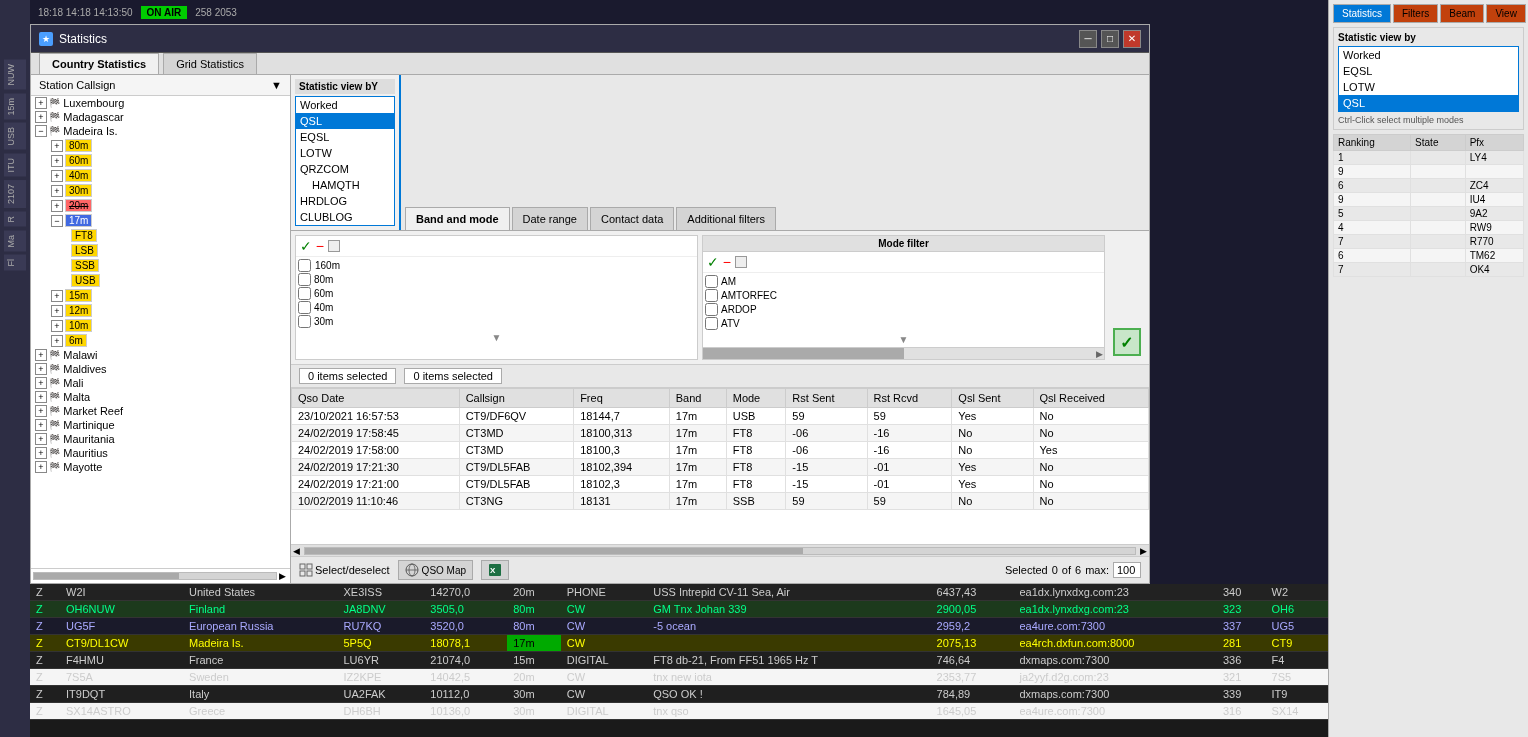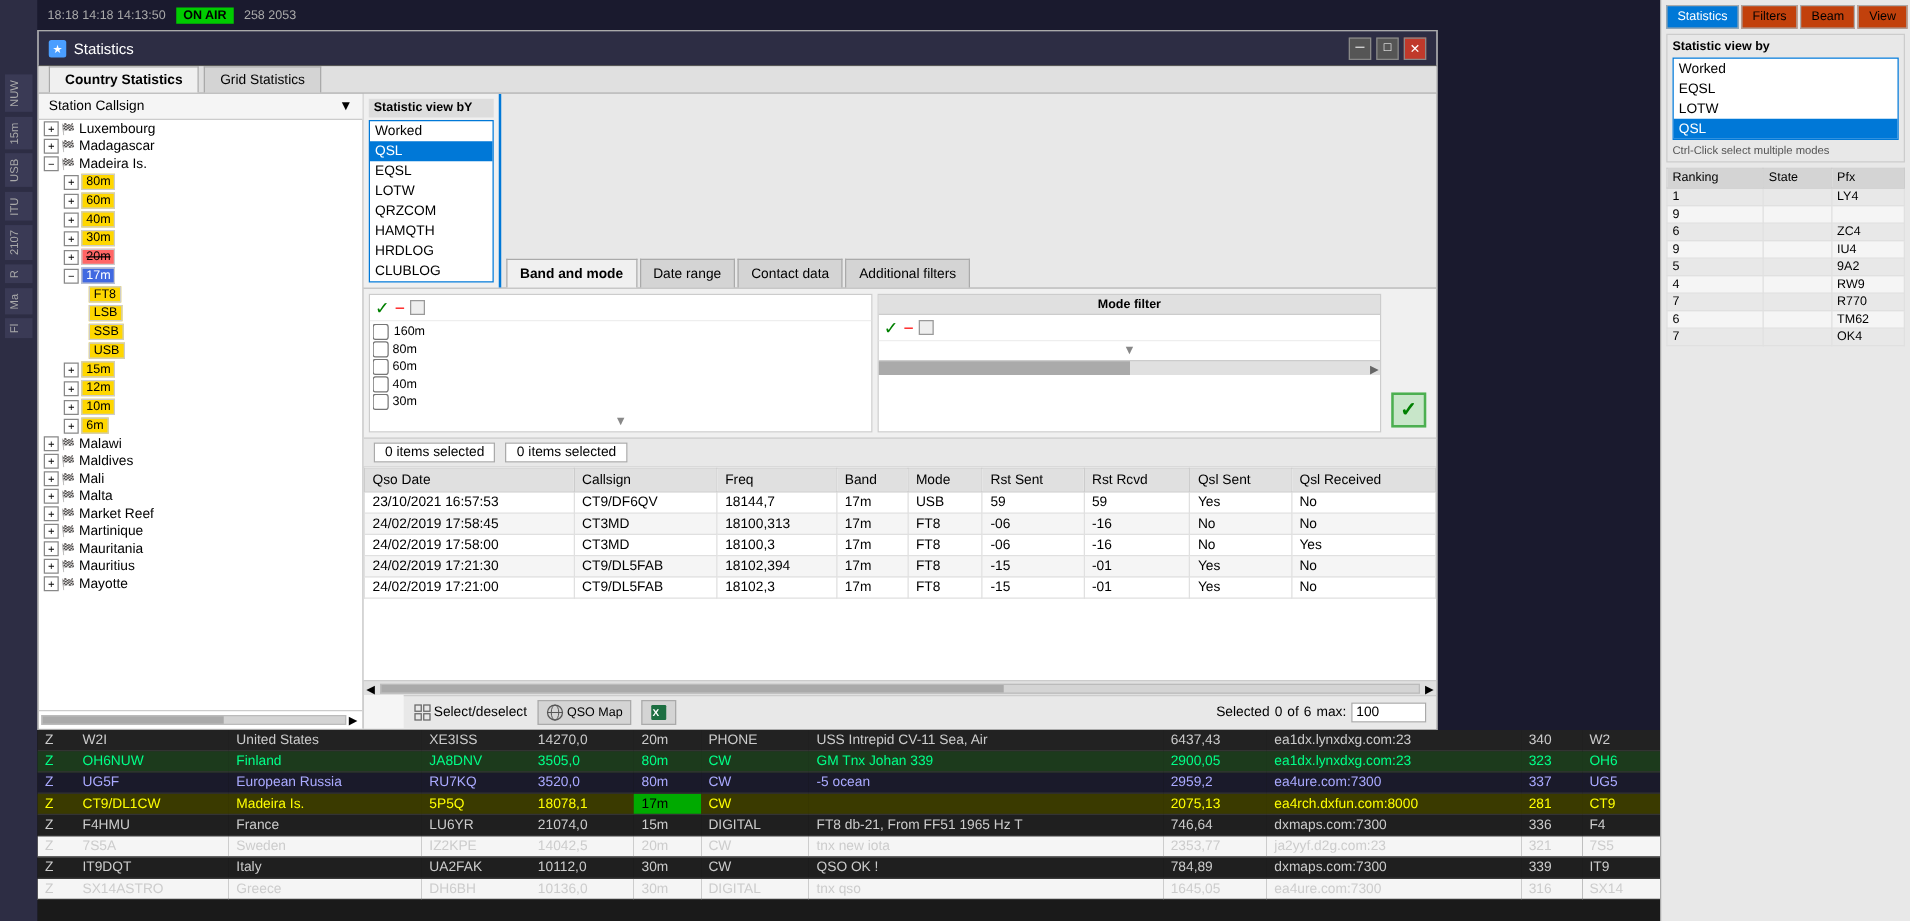--- a/index.html
+++ b/index.html
@@ -163,21 +163,20 @@
 
     
     .status-bar {
       display: flex;
       align-items: center;
       justify-content: space-between;
       padding: 3px 8px;
       background: #e8e8e8;
       border-top: 1px solid #ccc;
       font-size: 11px;
-      margin-left: 32px;
     }
     .status-left { display: flex; align-items: center; gap: 8px; }
     .status-btn {
       display: flex;
       align-items: center;
       gap: 3px;
       background: #d4d4d4;
       border: 1px solid #aaa;
       padding: 2px 6px;
       cursor: pointer;
@@ -510,21 +509,21 @@
           <div style="display:flex; align-items:stretch; border-bottom:1px solid #aaa; background:#e8e8e8;">
 
             <div style="background:#f0f0f0; border-right:2px solid #0078d7; padding:4px; min-width:110px; position:relative;">
               <div style="font-size:10px; font-weight:bold; margin-bottom:2px; background:#ddd; padding:2px 4px;">Statistic view bY</div>
               <div style="background:#fff; border:1px solid #0078d7; font-size:11px;">
                 <div style="padding:2px 4px; cursor:pointer;">Worked</div>
                 <div style="padding:2px 4px; background:#0078d7; color:#fff; cursor:pointer;">QSL</div>
                 <div style="padding:2px 4px; cursor:pointer;">EQSL</div>
                 <div style="padding:2px 4px; cursor:pointer;">LOTW</div>
                 <div style="padding:2px 4px; cursor:pointer;">QRZCOM</div>
-                <div style="padding:2px 4px; cursor:pointer;">HAMQTH</div>
+                <div style="padding:2px 16px; cursor:pointer;">HAMQTH</div>
                 <div style="padding:2px 4px; cursor:pointer;">HRDLOG</div>
                 <div style="padding:2px 4px; cursor:pointer;">CLUBLOG</div>
               </div>
             </div>
 
             <div style="display:flex; align-items:flex-end; padding:0 4px; gap:2px;">
               <div style="padding:5px 10px; background:#f0f0f0; border:1px solid #aaa; border-bottom:none; cursor:pointer; font-size:11px; font-weight:bold;">Band and mode</div>
               <div style="padding:5px 10px; background:#d4d4d4; border:1px solid #aaa; border-bottom:none; cursor:pointer; font-size:11px;">Date range</div>
               <div style="padding:5px 10px; background:#d4d4d4; border:1px solid #aaa; border-bottom:none; cursor:pointer; font-size:11px;">Contact data</div>
               <div style="padding:5px 10px; background:#d4d4d4; border:1px solid #aaa; border-bottom:none; cursor:pointer; font-size:11px;">Additional filters</div>
@@ -564,20 +563,38 @@
                 </div>
                 <div style="display:flex; align-items:center; justify-content:center; padding:2px; cursor:pointer; font-size:10px; color:#888;">▼</div>
               </div>
 
               <div style="background:#fff; border:1px solid #ccc; flex:1;">
                 <div style="background:#e0e0e0; text-align:center; font-size:10px; font-weight:bold; padding:2px; border-bottom:1px solid #ccc;">Mode filter</div>
                 <div style="display:flex; align-items:center; gap:4px; padding:2px 4px; border-bottom:1px solid #eee;">
                   <span style="color:green; font-size:14px;">✓</span>
                   <span style="color:red; font-size:14px;">−</span>
                   <span style="width:12px;height:12px;border:1px solid #999;background:#eee;display:inline-block;"></span>
+                </div>
+                <div style="display:flex; flex-direction:column; gap:1px; padding:2px; max-height:100px; overflow-y:auto;">
+                  <div style="display:flex;align-items:center;gap:3px;font-size:10px;">
+                      <input type="checkbox" style=""> 
+                      <span>AM</span>
+                    </div>
+                  <div style="display:flex;align-items:center;gap:3px;font-size:10px;">
+                      <input type="checkbox" style=""> 
+                      <span>AMTORFEC</span>
+                    </div>
+                  <div style="display:flex;align-items:center;gap:3px;font-size:10px;">
+                      <input type="checkbox" style=""> 
+                      <span>ARDOP</span>
+                    </div>
+                  <div style="display:flex;align-items:center;gap:3px;font-size:10px;">
+                      <input type="checkbox" style=""> 
+                      <span>ATV</span>
+                    </div>
                 </div>
                 <div style="display:flex; align-items:center; justify-content:center; padding:2px; cursor:pointer; font-size:10px; color:#888;">▼</div>
 
                 <div style="border-top:1px solid #ccc; height:12px; background:#e0e0e0; position:relative;">
                   <div style="position:absolute; left:0; top:0; height:100%; width:50%; background:#aaa;"></div>
                   <span style="position:absolute; right:0; top:0; font-size:9px; color:#666; padding:1px;">▶</span>
                 </div>
               </div>
 
               <div style="display:flex; align-items:flex-end; padding:4px;">
@@ -655,20 +672,31 @@
                     <td>24/02/2019 17:21:00</td>
                     <td>CT9/DL5FAB</td>
                     <td>18102,3</td>
                     <td>17m</td>
                     <td>FT8</td>
                     <td>-15</td>
                     <td>-01</td>
                     <td>Yes</td>
                     <td>No</td>
                   </tr>
+                  <tr>
+                    <td>10/02/2019 11:10:46</td>
+                    <td>CT3NG</td>
+                    <td>18131</td>
+                    <td>17m</td>
+                    <td>SSB</td>
+                    <td>59</td>
+                    <td>59</td>
+                    <td>No</td>
+                    <td>No</td>
+                  </tr>
                 </tbody>
             </table>
           </div>
 
           <div style="height:12px; background:#e0e0e0; border-top:1px solid #ccc; display:flex; align-items:center;">
             <span style="font-size:9px; padding:0 2px; cursor:pointer;">◀</span>
             <div style="flex:1; height:8px; background:#d4d4d4; border:1px solid #bbb; margin:0 2px; position:relative;">
               <div style="position:absolute; left:0; top:0; height:100%; width:60%; background:#aaa;"></div>
             </div>
             <span style="font-size:9px; padding:0 2px; cursor:pointer;">▶</span>
@@ -702,21 +730,21 @@
                   <text x="2" y="10" fill="#fff" font-size="8" font-weight="bold">X</text>
                 </svg>
               </div>
             </div>
             <div style="display:flex; align-items:center; gap:4px;">
               <span>Selected</span>
               <span>0</span>
               <span>of</span>
               <span>6</span>
               <span>max:</span>
-              <input type="text" value="100" style="width: 60px; border: 1px solid rgb(170, 170, 170); padding: 1px 3px; font-size: 11px;">
+              <input type="text" value="100" style="width: 28px; border: 1px solid rgb(170, 170, 170); padding: 1px 3px; font-size: 11px;">
             </div>
           </div>
         </div>
 
       </div>
     </div>
 
     <div style="flex:1; background:#1a1a1a; overflow-y:auto;">
       <table class="log-table" id="log-tbody-table">
         <tbody id="log-tbody">

